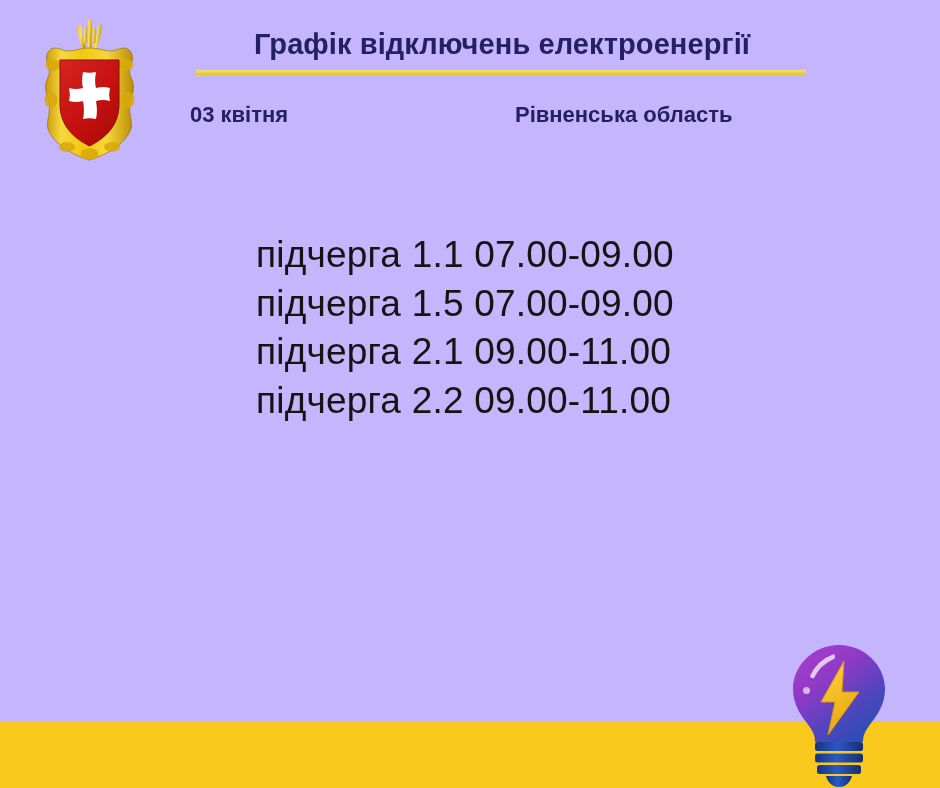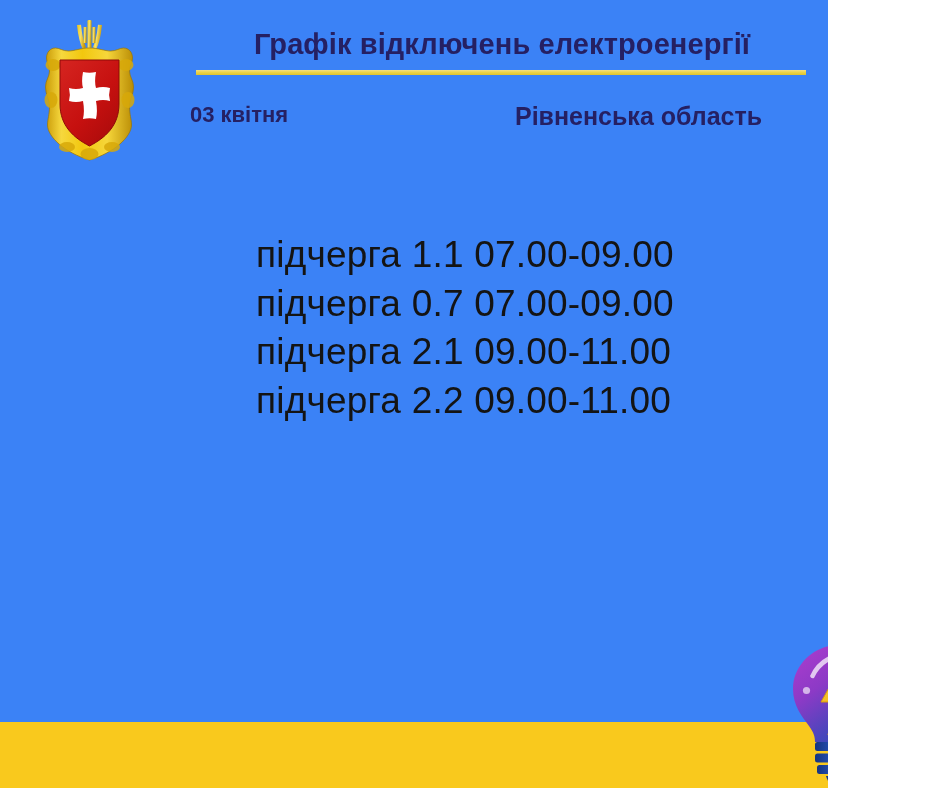--- a/index.html
+++ b/index.html
@@ -8,23 +8,23 @@
     background: #ffffff;
   }
   body {
     width: 940px;
     height: 788px;
     font-family: "Liberation Sans", sans-serif;
     overflow: hidden;
   }
   #page {
     position: relative;
-    width: 828px;
+    width: 940px;
     height: 788px;
-    background: #3b82f6;
+    background: #c4b5fd;
     overflow: hidden;
   }
 
   
   .emblem {
     position: absolute;
     left: 27px;
     top: 8px;
     width: 125px;
     height: 160px;
@@ -65,21 +65,21 @@
     top: 0px;
     font-size: 22px;
     font-weight: bold;
     color: #252063;
     white-space: nowrap;
   }
   .subtitle-region {
     position: absolute;
     left: 325px;
     top: 0px;
-    font-size: 25px;
+    font-size: 22px;
     font-weight: bold;
     color: #252063;
     white-space: nowrap;
   }
 
   
   .schedule-list {
     position: absolute;
     left: 256px;
     top: 231px;
@@ -209,21 +209,21 @@
   </div>
 
   <div class="schedule-list">
     <div class="schedule-row">
       <span class="queue-label">підчерга</span>
       <span class="queue-id">1.1</span>
       <span class="queue-time">07.00-09.00</span>
     </div>
     <div class="schedule-row">
       <span class="queue-label">підчерга</span>
-      <span class="queue-id">0.7</span>
+      <span class="queue-id">1.5</span>
       <span class="queue-time">07.00-09.00</span>
     </div>
     <div class="schedule-row">
       <span class="queue-label">підчерга</span>
       <span class="queue-id">2.1</span>
       <span class="queue-time">09.00-11.00</span>
     </div>
     <div class="schedule-row">
       <span class="queue-label">підчерга</span>
       <span class="queue-id">2.2</span>

